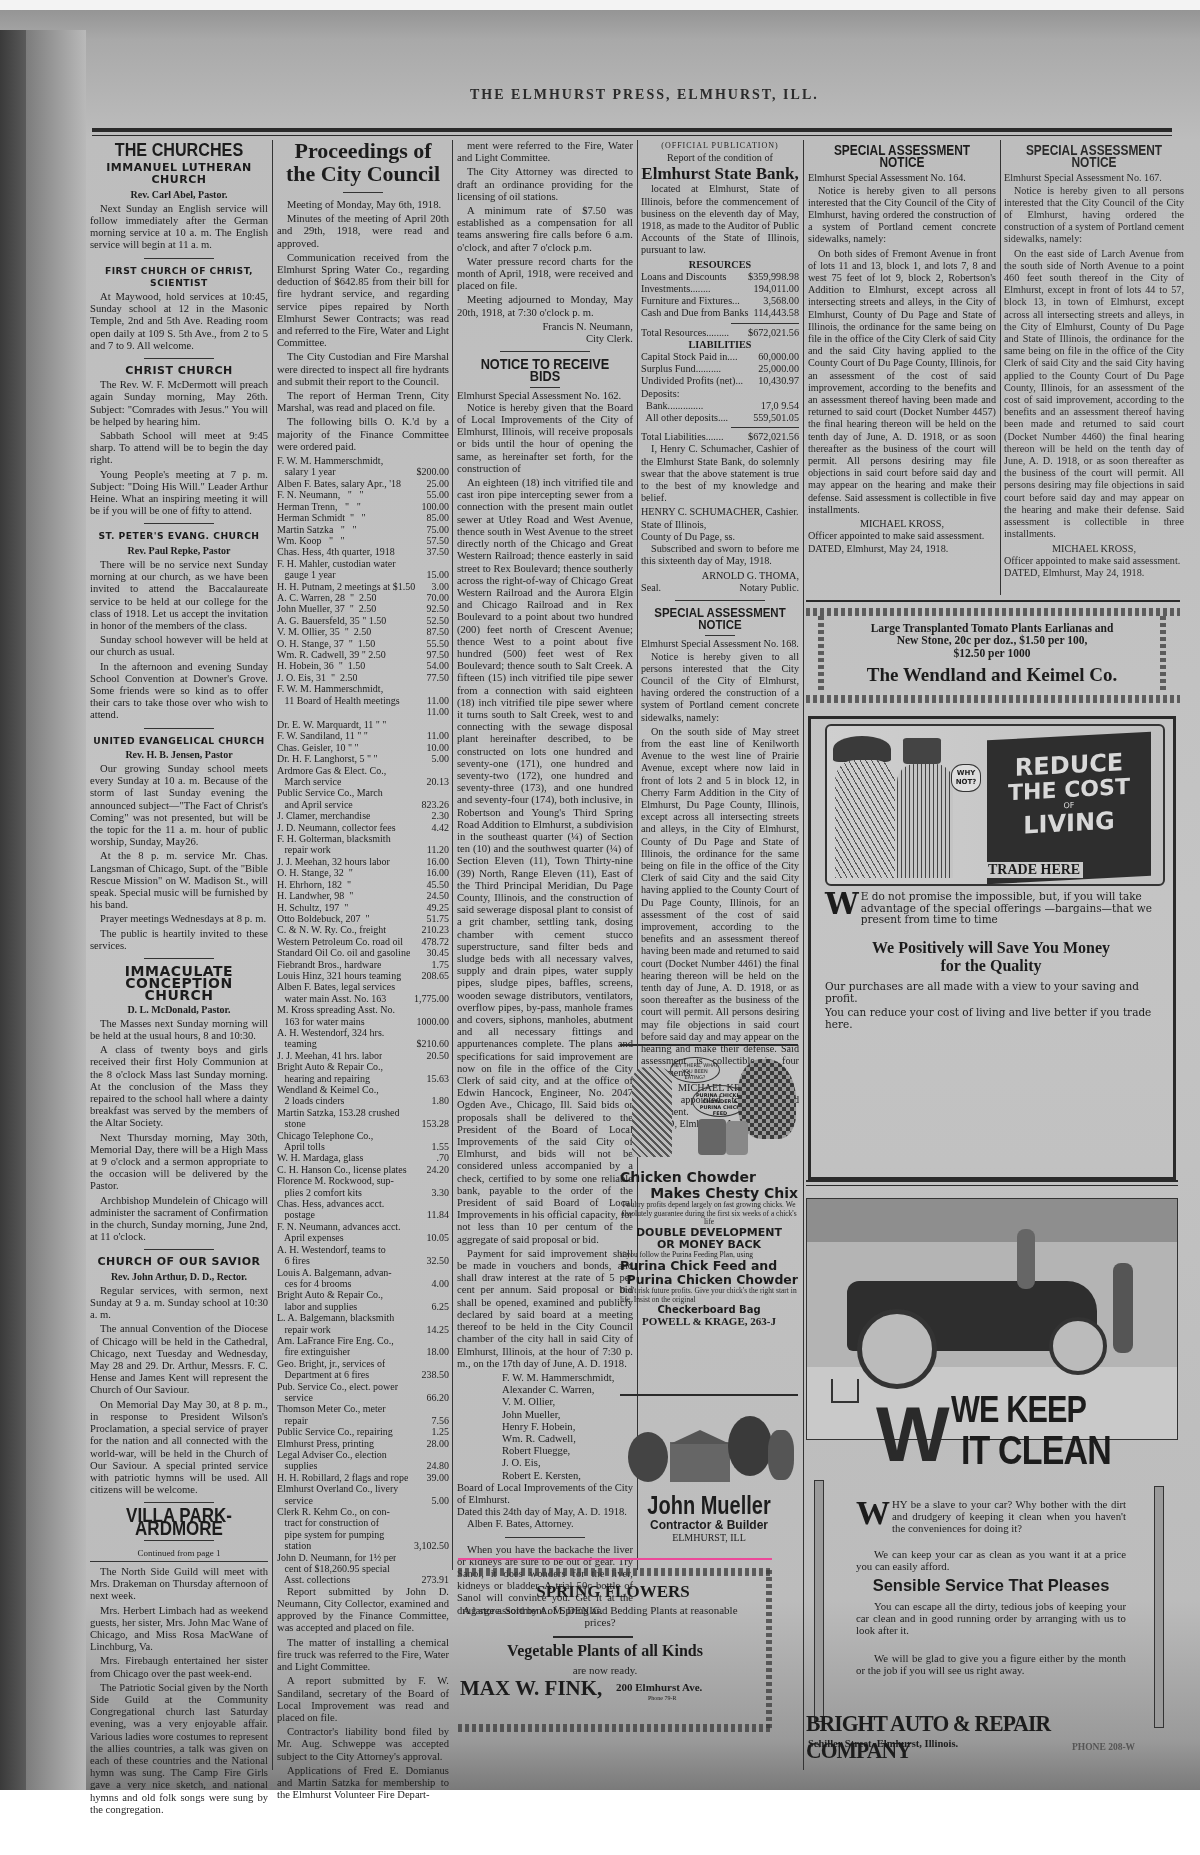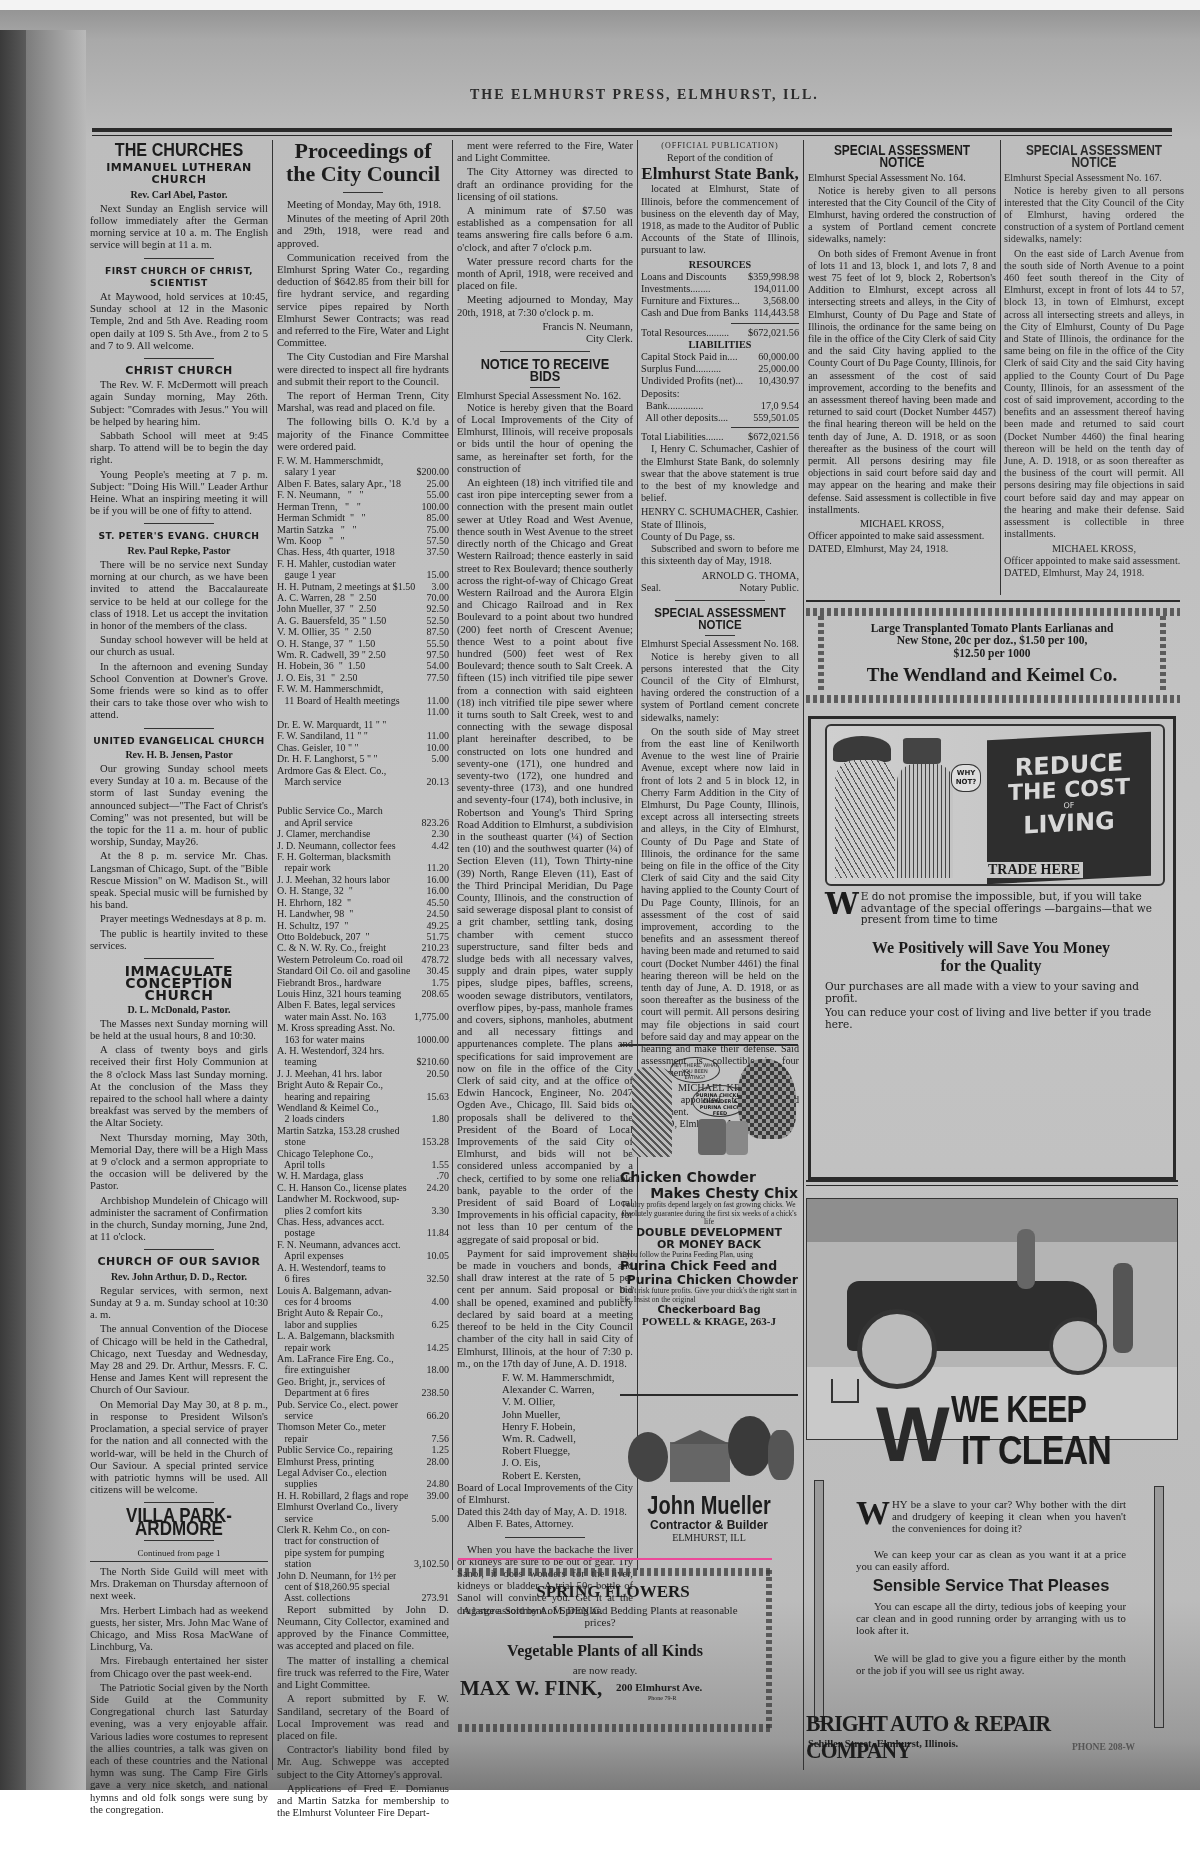--- a/index.html
+++ b/index.html
@@ -249,21 +249,21 @@
       </div>
       <div class="bill">
         <span style="white-space:pre;overflow:hidden;">Ardmore Gas &amp; Elect. Co.,</span>
         <span></span>
       </div>
       <div class="bill">
         <span style="white-space:pre;overflow:hidden;">   March service</span>
         <span>20.13</span>
       </div>
       <div class="bill">
-        <span style="white-space:pre;overflow:hidden;margin-top:18px;">Public Service Co., March</span>
+        <span style="white-space:pre;overflow:hidden;">Public Service Co., March</span>
         <span></span>
       </div>
       <div class="bill">
         <span style="white-space:pre;overflow:hidden;">   and April service</span>
         <span>823.26</span>
       </div>
       <div class="bill">
         <span style="white-space:pre;overflow:hidden;">J. Clamer, merchandise</span>
         <span>2.30</span>
       </div>
@@ -385,21 +385,21 @@
       </div>
       <div class="bill">
         <span style="white-space:pre;overflow:hidden;">W. H. Mardaga, glass</span>
         <span>.70</span>
       </div>
       <div class="bill">
         <span style="white-space:pre;overflow:hidden;">C. H. Hanson Co., license plates</span>
         <span>24.20</span>
       </div>
       <div class="bill">
-        <span style="white-space:pre;overflow:hidden;">Landwher M. Rockwood, sup-</span>
+        <span style="white-space:pre;overflow:hidden;">Florence M. Rockwood, sup-</span>
         <span></span>
       </div>
       <div class="bill">
         <span style="white-space:pre;overflow:hidden;">   plies 2 comfort kits</span>
         <span>3.30</span>
       </div>
       <div class="bill">
         <span style="white-space:pre;overflow:hidden;">Chas. Hess, advances acct.</span>
         <span></span>
       </div>

